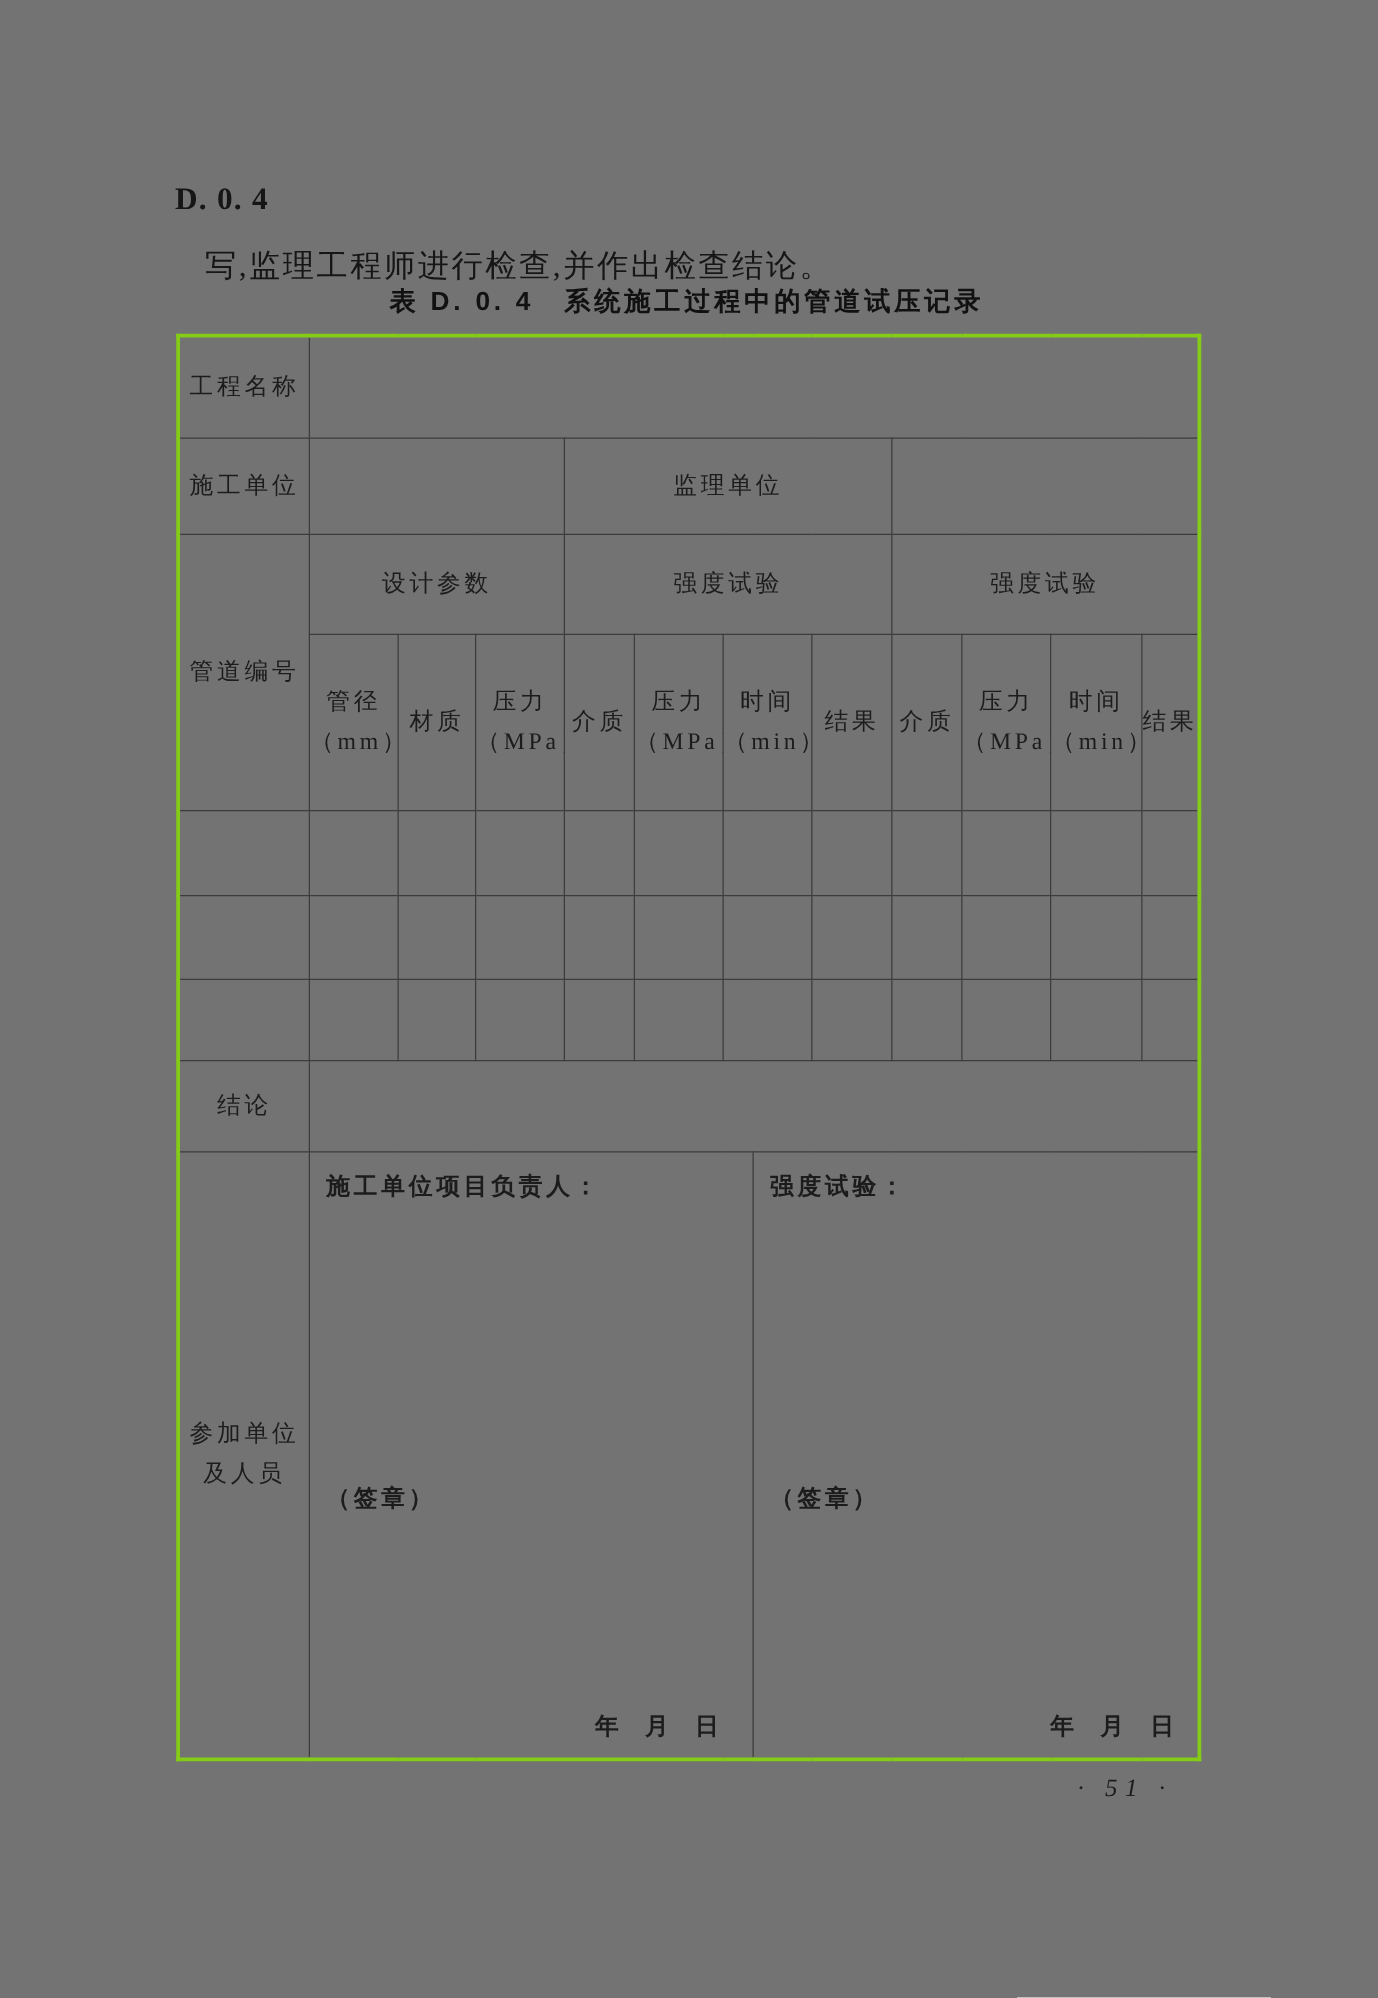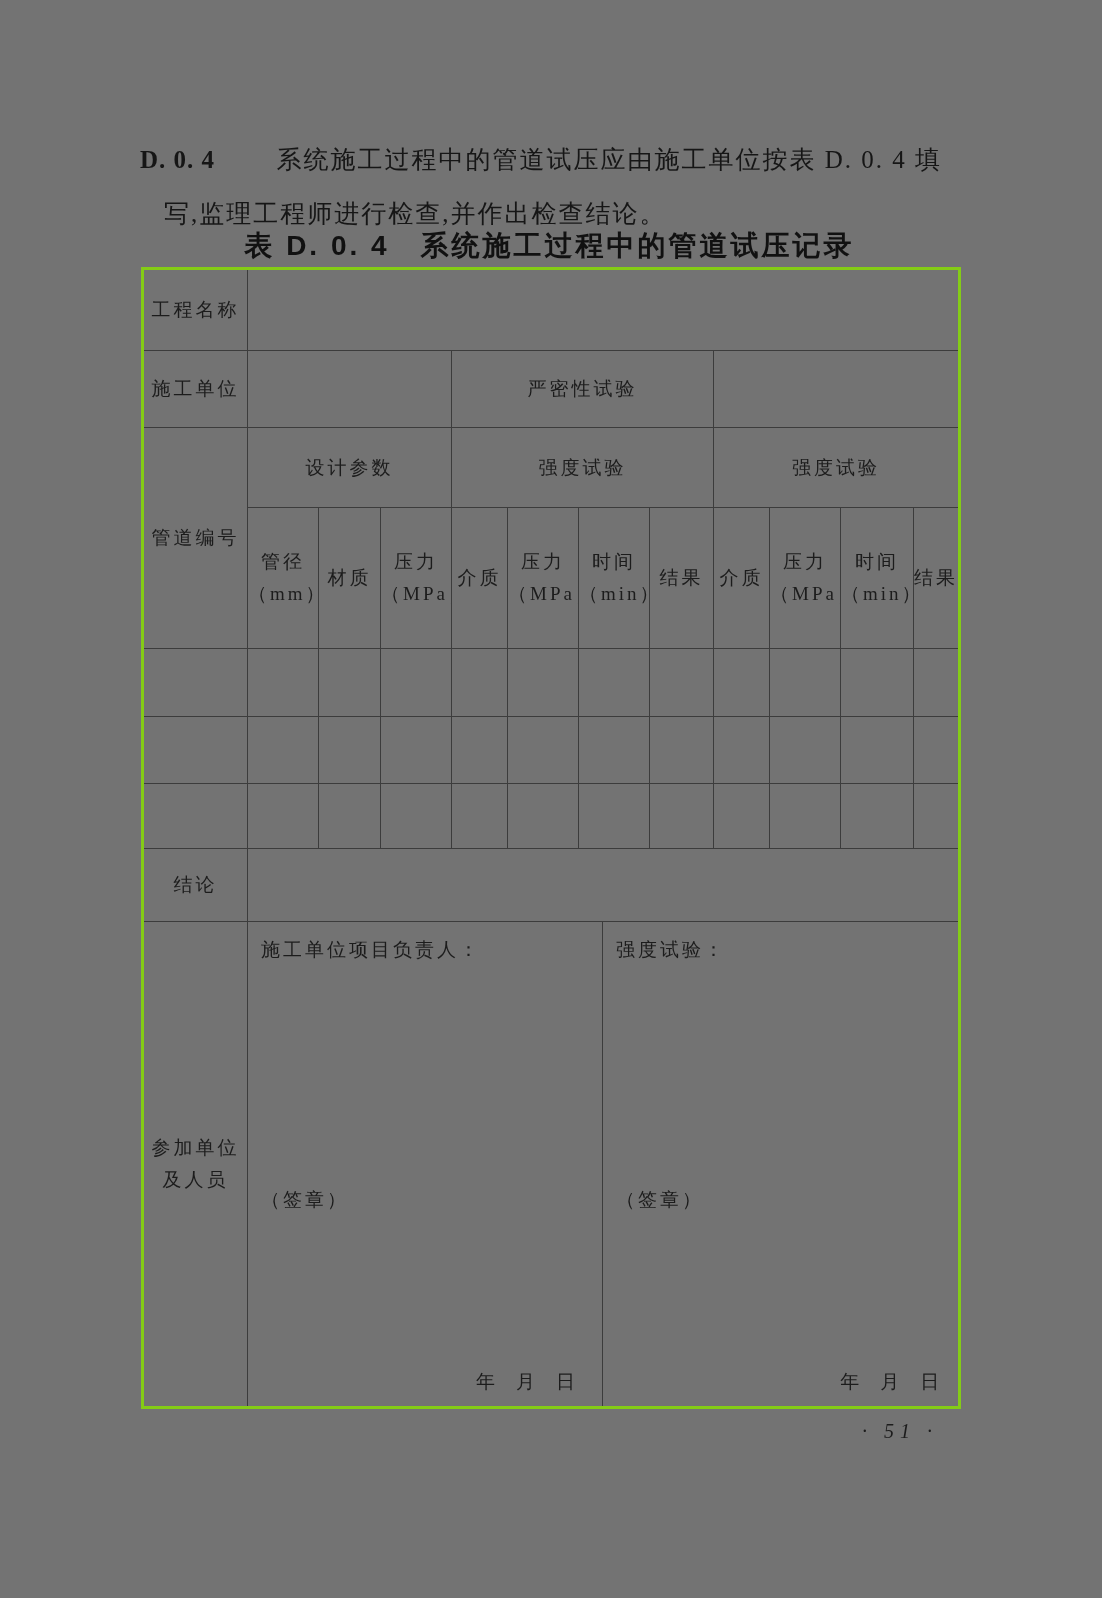--- a/index.html
+++ b/index.html
@@ -45,21 +45,21 @@
 
   
   .tbl-title {
     position: absolute;
     left: 141px;
     top: 227px;
     width: 817px;
     text-align: center;
     font-family: "Liberation Sans", "DejaVu Sans", sans-serif;
     font-weight: bold;
-    font-size: 28px;
+    font-size: 21px;
     letter-spacing: 3px;
     color: #111;
   }
 
   
   table.form {
     position: absolute;
     left: 141px;
     top: 267px;
     width: 817px;
@@ -80,20 +80,21 @@
   }
   td.subhead { white-space: pre-line; letter-spacing: 2px; }
   td.label-cell { letter-spacing: 3px; }
   td.participants { white-space: pre-line; line-height: 36px; }
 
   td.signer-cell {
     position: relative;
     text-align: left;
     vertical-align: top;
     letter-spacing: 2px;
+    font-weight: bold;
   }
   .signer-title { position: absolute; top: 12px; left: 13px; white-space: nowrap; }
   .seal        { position: absolute; top: 226px; left: 13px; white-space: nowrap; margin-top: 36px; }
   .date-line   { position: absolute; bottom: 8px; white-space: nowrap; letter-spacing: 1px; }
   .date-left   { right: 26px; }
   .date-right  { right: 18px; }
 
   
   .page-no {
     position: absolute;
@@ -109,21 +110,20 @@
   }
 </style>
 </head>
 <body>
 
 <div class="page">
 
   <div class="clause">
     <div class="line1">
         <span class="clause-no">D. 0. 4</span>
-        <span>系统施工过程中的管道试压应由施工单位按表 D. 0. 4 填</span>
       </div>
     <div class="line2">写,监理工程师进行检查,并作出检查结论。</div>
   </div>
 
   <div class="tbl-title">表 D. 0. 4　系统施工过程中的管道试压记录</div>
 
   <table class="form">
     <colgroup>
       <col style="width:105px">
         <col style="width:71px">
@@ -142,21 +142,21 @@
 
     <tbody>
         <tr style="height:82px">
       <td class="label-cell">工程名称</td>
       <td colspan="12"></td>
     </tr>
 
     <tr style="height:77px">
       <td class="label-cell">施工单位</td>
       <td colspan="3"></td>
-      <td colspan="5" class="label-cell">严密性试验</td>
+      <td colspan="5" class="label-cell">监理单位</td>
       <td colspan="4"></td>
     </tr>
 
     <tr style="height:80px">
       <td rowspan="2" class="label-cell">管道编号</td>
       <td colspan="3">设计参数</td>
       <td colspan="5">强度试验</td>
       <td colspan="4">强度试验</td>
     </tr>
 

